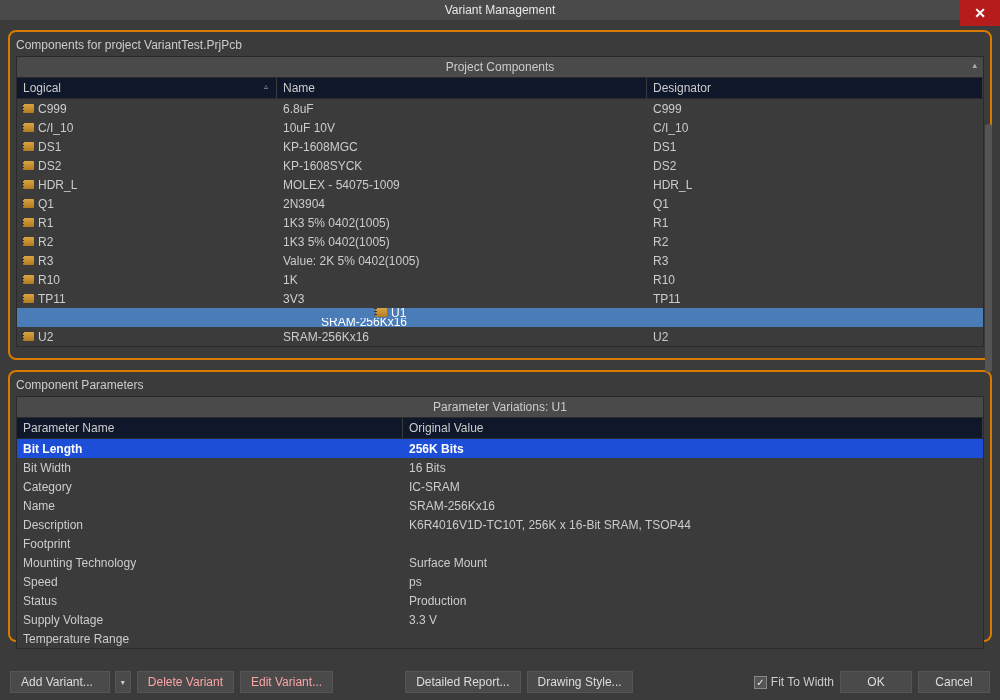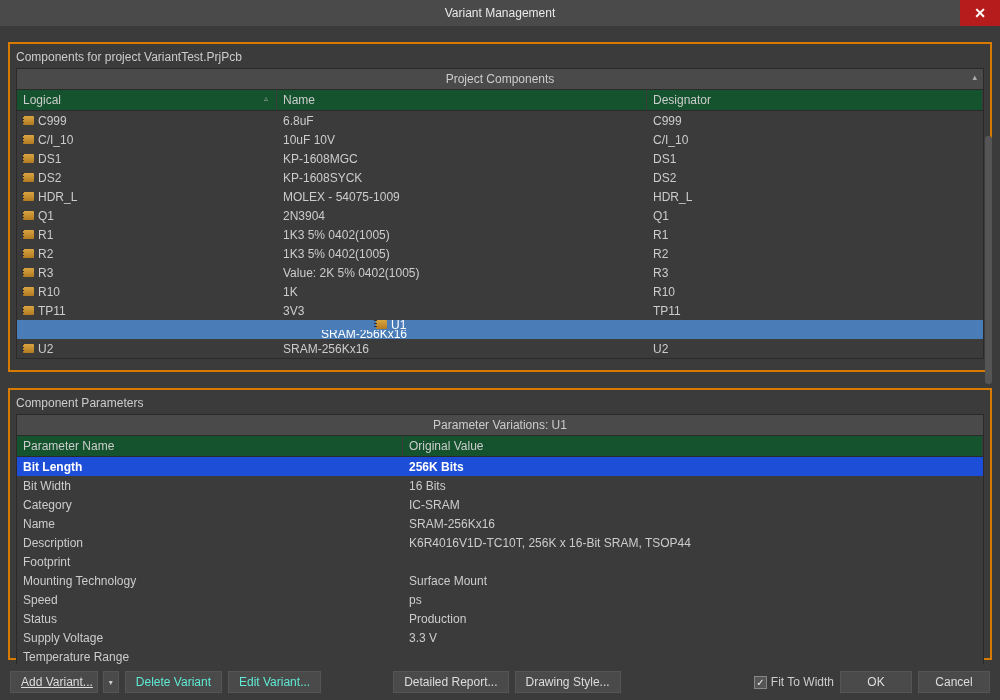--- a/index.html
+++ b/index.html
@@ -6,40 +6,40 @@
   body {
     font-family: "Segoe UI", Tahoma, sans-serif;
     font-size: 12px;
     background: #3b3b3b;
     color: #ccc;
     width: 1000px;
     height: 700px;
     overflow: hidden;
   }
   .titlebar {
-    height: 26px;
+    height: 20px;
     background: #4a4a4a;
     display: flex;
     align-items: center;
     justify-content: center;
     position: relative;
   }
   .titlebar .title { color: #e8e8e8; font-size: 12px; }
   .titlebar .close {
     position: absolute; right: 0; top: 0;
     width: 40px; height: 26px;
     background: #b71c1c;
     display: flex; align-items: center; justify-content: center;
     color: #fff; font-size: 14px; font-weight: bold;
     cursor: pointer;
   }
   .section {
-    margin: 16px 8px;
+    margin: 10px 8px;
     border: 2px solid #d97a00;
-    border-radius: 0;
+    border-radius: 8px;
     padding: 6px 6px 6px 6px;
     background: #3b3b3b;
   }
   .section-label {
     color: #ccc; font-size: 12px; margin-bottom: 4px;
   }
   .grid {
     background: #3b3b3b;
     border: 1px solid #2a2a2a;
   }
@@ -50,21 +50,21 @@
     color: #ccc;
     position: relative;
     border-bottom: 1px solid #2a2a2a;
   }
   .banner-arrow {
     position: absolute; right: 6px; top: 3px;
     color: #aaa; font-size: 9px;
   }
   .grid-header {
     display: flex;
-    background: #14532d;
+    background: #0f172a;
     border-bottom: 1px solid #2a2a2a;
   }
   .grid-header .col {
     padding: 3px 6px;
     color: #ccc;
     border-right: 1px solid #3b3b3b;
     position: relative;
   }
   .sort-arrow {
     position: absolute; right: 8px; top: 4px;
@@ -118,22 +118,22 @@
   .btn {
     height: 22px;
     background: #4a4a4a;
     border: 1px solid #555;
     color: #ddd;
     padding: 0 10px;
     display: flex; align-items: center;
     font-size: 12px;
     cursor: pointer;
   }
-  .btn.disabled { color: #5eead4; cursor: default; }
-  .btn.split { padding-right: 4px; text-decoration: underline; }
+  .btn.disabled { color: #fca5a5; cursor: default; }
+  .btn.split { padding-right: 16px; }
   .split-caret {
     border:1px solid #555; border-left:1px solid #555;
     height:22px; width:16px; background:#4a4a4a;
     display:flex; align-items:center; justify-content:center;
     font-size:8px; color:#ccc; margin-left:-1px;
   }
   .checkbox {
     width:13px; height:13px; border:1px solid #888; background:#555;
     display:inline-flex; align-items:center; justify-content:center;
     margin-right:4px; font-size:10px; color:#eee;

